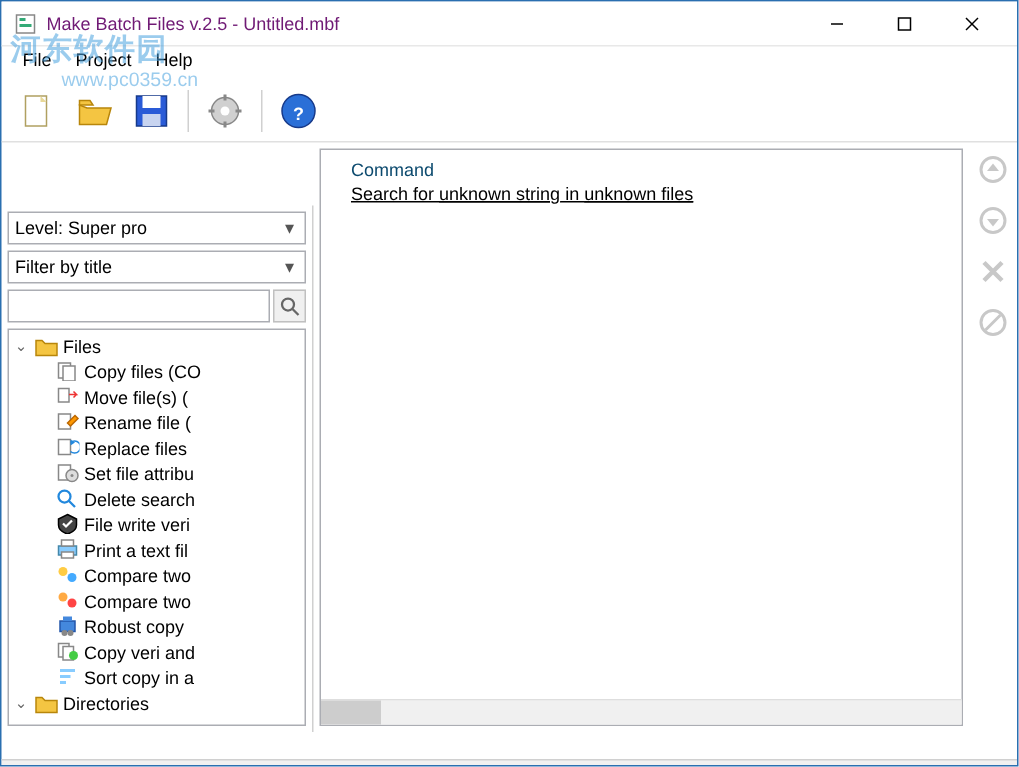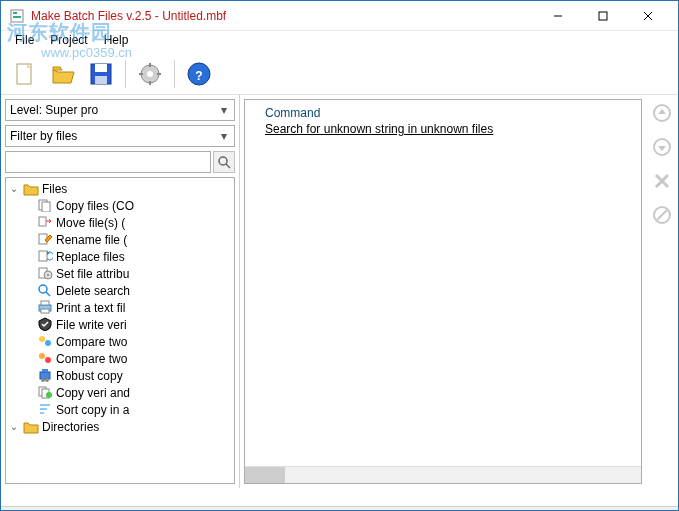--- a/index.html
+++ b/index.html
@@ -1,27 +1,27 @@
 <!DOCTYPE html>
 <html><head>
 <meta charset="utf-8">
 <style>
 * { box-sizing: border-box; margin: 0; padding: 0; font-family: "Segoe UI", Tahoma, sans-serif; font-size: 12px; }
 body { background: #fff; width: 679px; height: 511px; border: 1px solid #2a6fb0; position: relative; overflow: hidden; }
 .titlebar { height: 30px; display: flex; align-items: center; padding: 0 8px; background: #fff; border-bottom: 1px solid #e8e8e8; }
 .titlebar .icon { width: 16px; height: 16px; margin-right: 6px; }
-.titlebar .title { flex: 1; color: #b91c1c; }
+.titlebar .title { flex: 1; color: #701a75; }
 .titlebar .winbtn { width: 45px; height: 28px; display: flex; align-items: center; justify-content: center; color: #333; }
 .menubar { height: 22px; display: flex; padding: 0 6px; gap: 0; }
 .menubar span { padding: 2px 8px; }
 .toolbar { height: 42px; display: flex; align-items: center; padding: 2px 8px; gap: 6px; border-bottom: 1px solid #e0e0e0; }
 .tbtn { width: 32px; height: 32px; display: flex; align-items: center; justify-content: center; border-radius: 2px; }
 .tsep { width: 1px; height: 28px; background: #d0d0d0; margin: 0 2px; }
 .content { display: flex; height: calc(100% - 30px - 22px - 42px - 22px); }
-.left { width: 239px; border-right: 1px solid #d0d0d0; display: flex; flex-direction: column; padding: 4px; gap: 4px; }
+.left { width: 208px; border-right: 1px solid #d0d0d0; display: flex; flex-direction: column; padding: 4px; gap: 4px; margin-top: 42px; }
 .combo { height: 22px; border: 1px solid #abadb3; display: flex; align-items: center; padding: 0 4px; background: #fff; position: relative; }
 .combo .arrow { position: absolute; right: 2px; top: 2px; width: 16px; height: 16px; display: flex; align-items: center; justify-content: center; color: #555; }
 .searchrow { display: flex; gap: 2px; }
 .searchrow .txt { flex: 1; height: 22px; border: 1px solid #abadb3; padding: 0 4px; }
 .searchrow .btn { width: 22px; height: 22px; border: 1px solid #c0c0c0; background: #f0f0f0; display: flex; align-items: center; justify-content: center; }
 .tree { flex: 1; border: 1px solid #abadb3; background: #fff; overflow: hidden; padding: 2px 0; }
 .tnode { display: flex; align-items: center; height: 17px; padding-left: 4px; white-space: nowrap; overflow: hidden; }
 .tnode.root { padding-left: 2px; }
 .tnode.child { padding-left: 28px; }
 .expander { width: 12px; text-align: center; color: #666; font-size: 10px; }
@@ -123,21 +123,21 @@
     </div>
 </div>
 
 <div class="content">
   <div class="left">
     <div class="combo">
       <span>Level: Super pro</span>
       <span class="arrow">▾</span>
     </div>
     <div class="combo">
-      <span>Filter by files</span>
+      <span>Filter by title</span>
       <span class="arrow">▾</span>
     </div>
     <div class="searchrow">
       <input class="txt" style="">
       <div class="btn">
           <svg width="14" height="14">
             <circle cx="6" cy="6" r="4" fill="none" stroke="#666" stroke-width="1.5"></circle>
             <line x1="9" y1="9" x2="13" y2="13" stroke="#666" stroke-width="1.5"></line>
           </svg>
         </div>
@@ -189,32 +189,32 @@
         </div>
       <div class="tnode child">
           <span class="ticon"><svg width="16" height="14">
               <circle cx="6" cy="6" r="4" fill="none" stroke="#28d" stroke-width="1.5"></circle>
               <line x1="9" y1="9" x2="13" y2="13" stroke="#28d" stroke-width="1.5"></line>
             </svg></span>
           <span>Delete search</span>
         </div>
       <div class="tnode child">
           <span class="ticon"><svg width="16" height="14">
+              <path d="M8 1 L14 4 L14 8 Q14 12 8 14 Q2 12 2 8 L2 4 Z" fill="#444" stroke="#000"></path>
+              <path d="M5 7 L7 9 L11 5" stroke="#fff" fill="none" stroke-width="1.5"></path>
+            </svg></span>
+          <span>File write veri</span>
+        </div>
+      <div class="tnode child">
+          <span class="ticon"><svg width="16" height="14">
               <rect x="2" y="5" width="12" height="6" fill="#8cf" stroke="#48a"></rect>
               <rect x="4" y="1" width="8" height="4" fill="#fff" stroke="#888"></rect>
               <rect x="4" y="9" width="8" height="4" fill="#fff" stroke="#888"></rect>
             </svg></span>
           <span>Print a text fil</span>
-        </div>
-      <div class="tnode child">
-          <span class="ticon"><svg width="16" height="14">
-              <path d="M8 1 L14 4 L14 8 Q14 12 8 14 Q2 12 2 8 L2 4 Z" fill="#444" stroke="#000"></path>
-              <path d="M5 7 L7 9 L11 5" stroke="#fff" fill="none" stroke-width="1.5"></path>
-            </svg></span>
-          <span>File write veri</span>
         </div>
       <div class="tnode child">
           <span class="ticon"><svg width="16" height="14">
               <circle cx="5" cy="5" r="3" fill="#fc4"></circle>
               <circle cx="11" cy="9" r="3" fill="#4af"></circle>
             </svg></span>
           <span>Compare two</span>
         </div>
       <div class="tnode child">
           <span class="ticon"><svg width="16" height="14">

